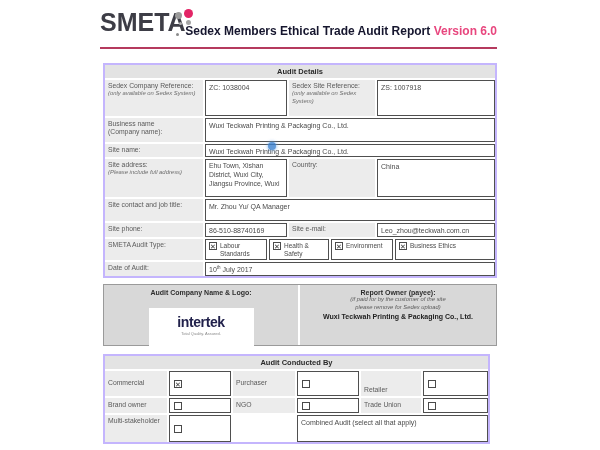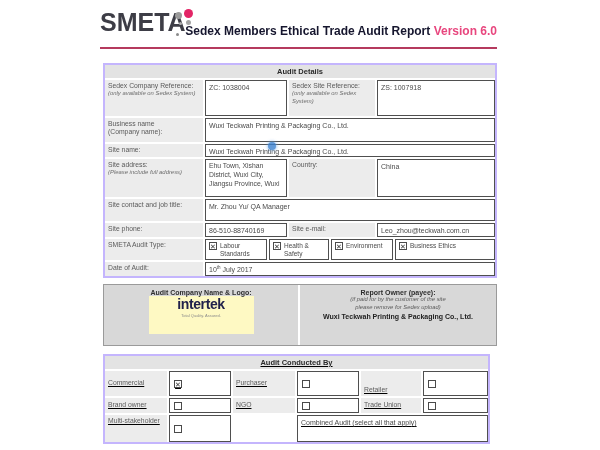--- a/index.html
+++ b/index.html
@@ -41,26 +41,26 @@
   .cf { flex: 1 1 auto; }
 
   
   .logo-section { position: absolute; left: 103px; top: 284px; width: 394px; height: 62px;
                   background: #d8d8d8; border: 1px solid #9a9a9a; display: flex; }
   .half { flex: 1 1 50%; text-align: center; padding-top: 4px; }
   .half.left { border-right: 2px solid #ffffff; }
   .sec-title { font-weight: bold; font-size: 7px; color: #2e2e2e; }
   .sec-note { font-style: italic; font-size: 5.8px; color: #5c5c5c; line-height: 1.35; }
   .sec-value { font-weight: bold; font-size: 7px; color: #222222; margin-top: 1px; }
-  .intertek-box { width: 105px; height: 38px; background: #fef9c3; margin: 0 auto 0; }
+  .intertek-box { width: 105px; height: 38px; background: #ffffff; margin: 12px auto 0; padding-top: 6px; }
   .intertek-text { font-size: 14px; font-weight: bold; color: #21214b; letter-spacing: -0.4px; }
   .intertek-tag { font-size: 4px; color: #8a8a8a; margin-top: 1px; }
 
   
-  .conducted { left: 103px; top: 354px; width: 387px; text-decoration: underline; }
+  .conducted { left: 103px; top: 354px; width: 387px; }
   .b-lbl { width: 62px; flex: 0 0 62px; display: flex; align-items: center; }
   .b-box { width: 62px; flex: 0 0 62px; display: flex; align-items: center; padding-left: 4px; }
   .b-spacer { width: 62px; flex: 0 0 62px; background: #ffffff; }
   .b-flex { flex: 1 1 auto; }
   .rA { height: 25px; }
   .rB { height: 15px; }
   .rC { height: 27px; }
 
   .cursor-dot { position: absolute; left: 268px; top: 142px; width: 8px; height: 8px; border-radius: 50%;
                 background: #3b82d0; opacity: 0.8; box-shadow: 0 0 3px 1px rgba(110,170,235,0.7); }

